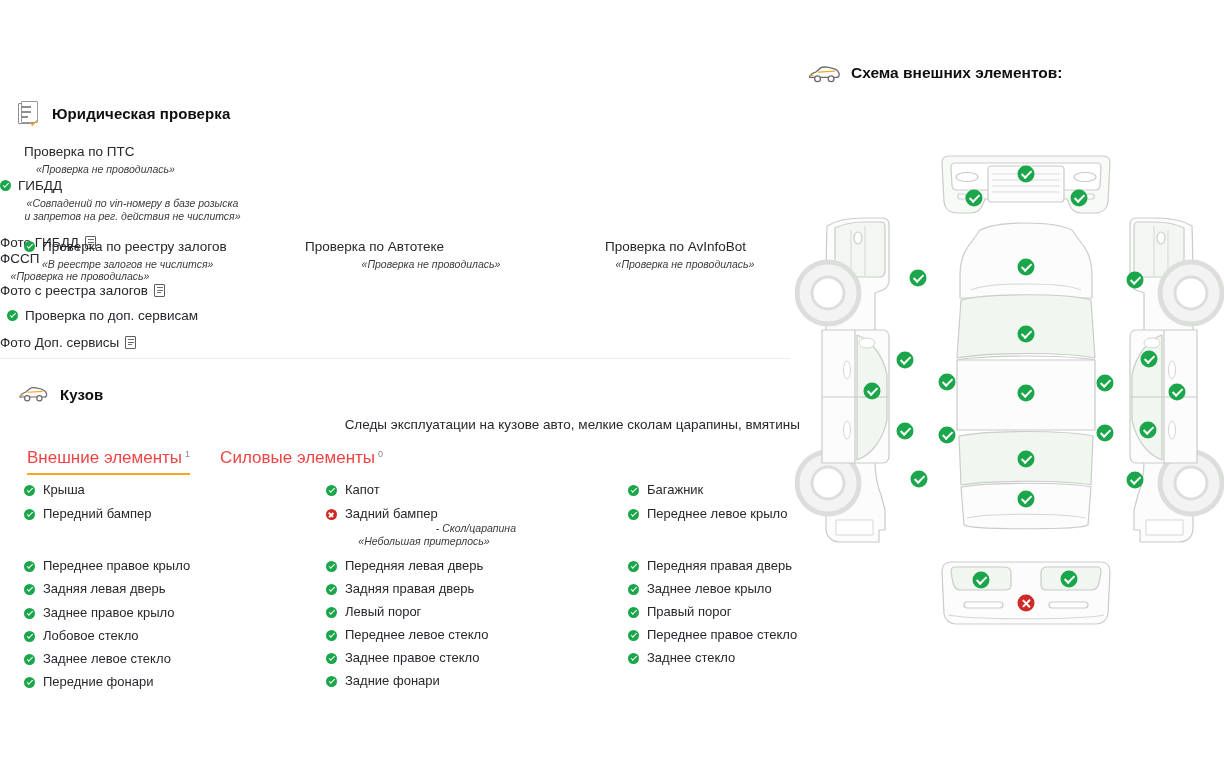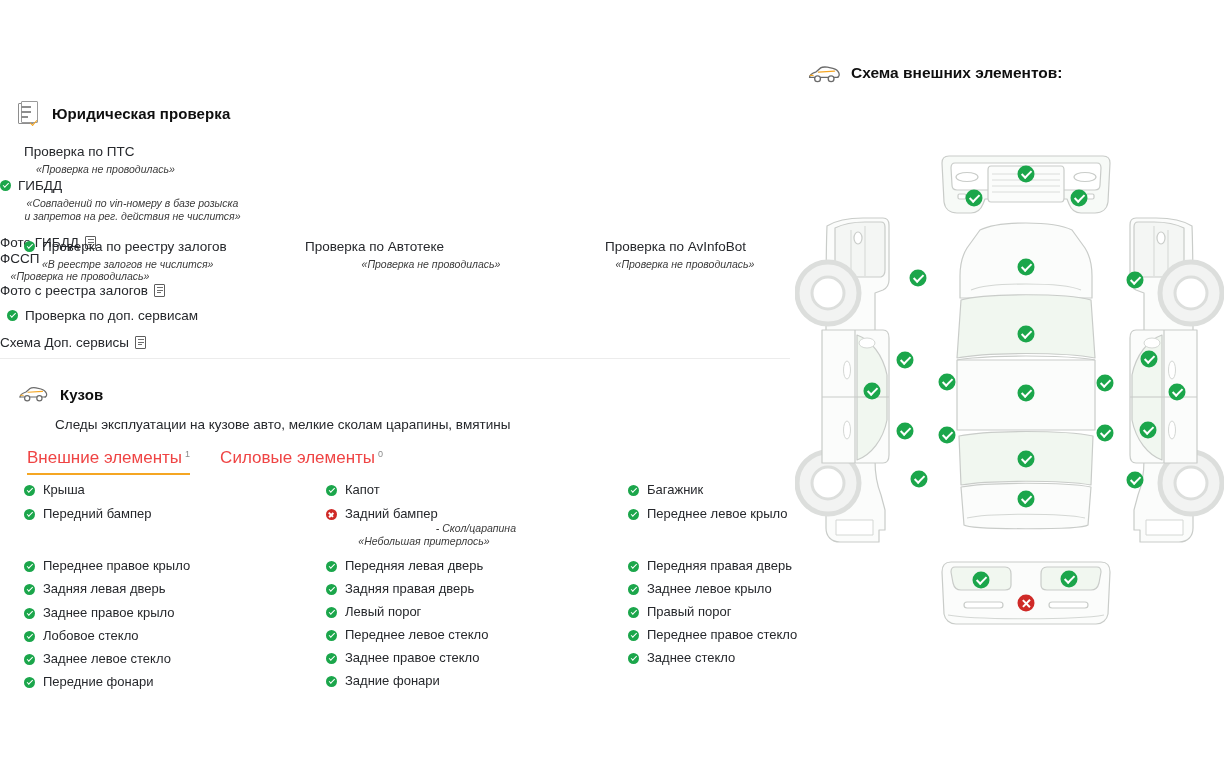--- a/index.html
+++ b/index.html
@@ -95,21 +95,21 @@
 
   .divider {
     position: absolute; left: 0; top: 358px; width: 790px; height: 1px;
     background: #ececec;
   }
 
   
   .body-sec { position: absolute; left: 0; top: 385px; width: 800px; }
   .body-desc {
     margin-left: 55px; margin-top: 14px;
-    font-size: 13.5px; color: #26282c;
+    font-size: 13.5px; color: #26282c; text-align: right;
   }
   .tabs { display: flex; gap: 30px; margin-left: 27px; margin-top: 16px; }
   .tab { position: relative; padding-bottom: 7px; cursor: pointer; }
   .tab .t-lbl { font-size: 17px; color: #ef4444; }
   .tab .t-cnt { font-size: 9px; color: #8a8a8a; vertical-align: super; margin-left: 3px; }
   .tab.active::after {
     content: ""; position: absolute; left: 0; bottom: 0; height: 2.5px; width: 100%;
     background: #f5a623;
   }
 
@@ -214,21 +214,21 @@
               <i class="a"></i>
               <i class="b"></i>
               <i class="c"></i>
             </span>
         </div>
         <div class="chk-line" style="margin-left:-24px;margin-top:9px;padding-left:7px;">
           <span class="badge ok"></span>
           <span class="lbl">Проверка по доп. сервисам</span>
         </div>
         <div class="photo-line" style="margin-left:-24px;">
-          <span>Схема Доп. сервисы</span>
+          <span>Фото Доп. сервисы</span>
           <span class="mini-doc">
               <i class="a"></i>
               <i class="b"></i>
               <i class="c"></i>
             </span>
         </div>
       </div>
       <div class="col c2">
         <div class="chk-line">
           <span class="lbl">Проверка по Автотеке</span>

